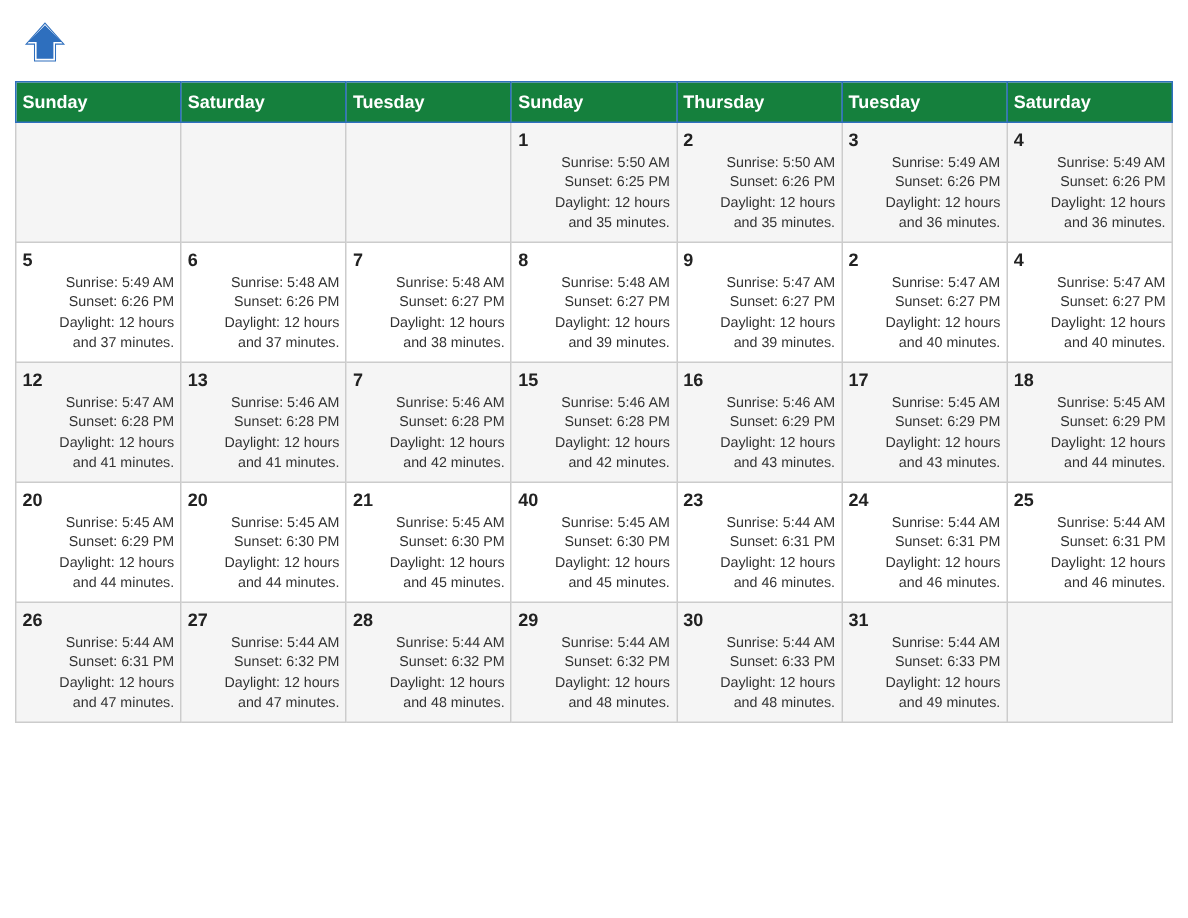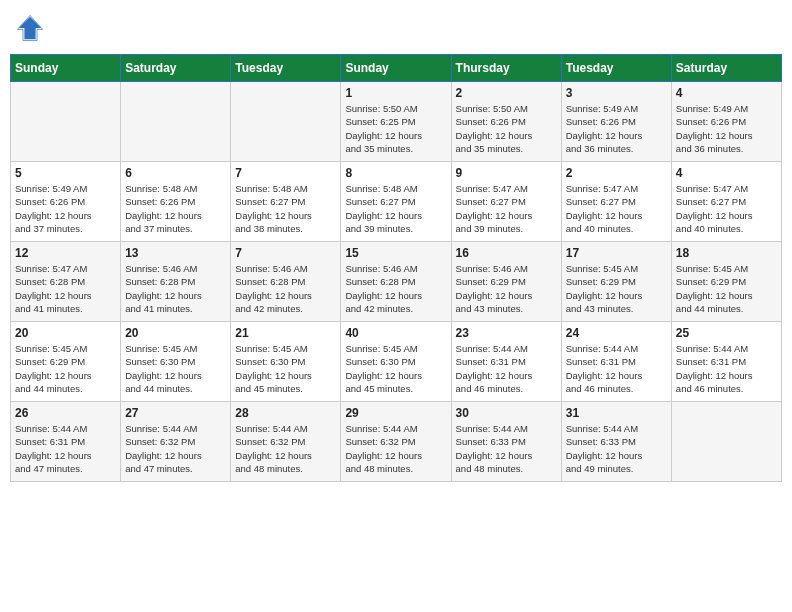--- a/index.html
+++ b/index.html
@@ -76,20 +76,21 @@
     .day-num {
       font-weight: bold;
       font-size: 12px;
       margin-bottom: 2px;
       color: #222;
     }
     .day-info {
       font-size: 9.5px;
       color: #333;
       line-height: 1.4;
+      text-align: right;
     }
     .empty-cell {
       background-color: inherit;
     }
   </style>
 </head>
 <body>
 
 <div class="header">
   <div class="logo">

